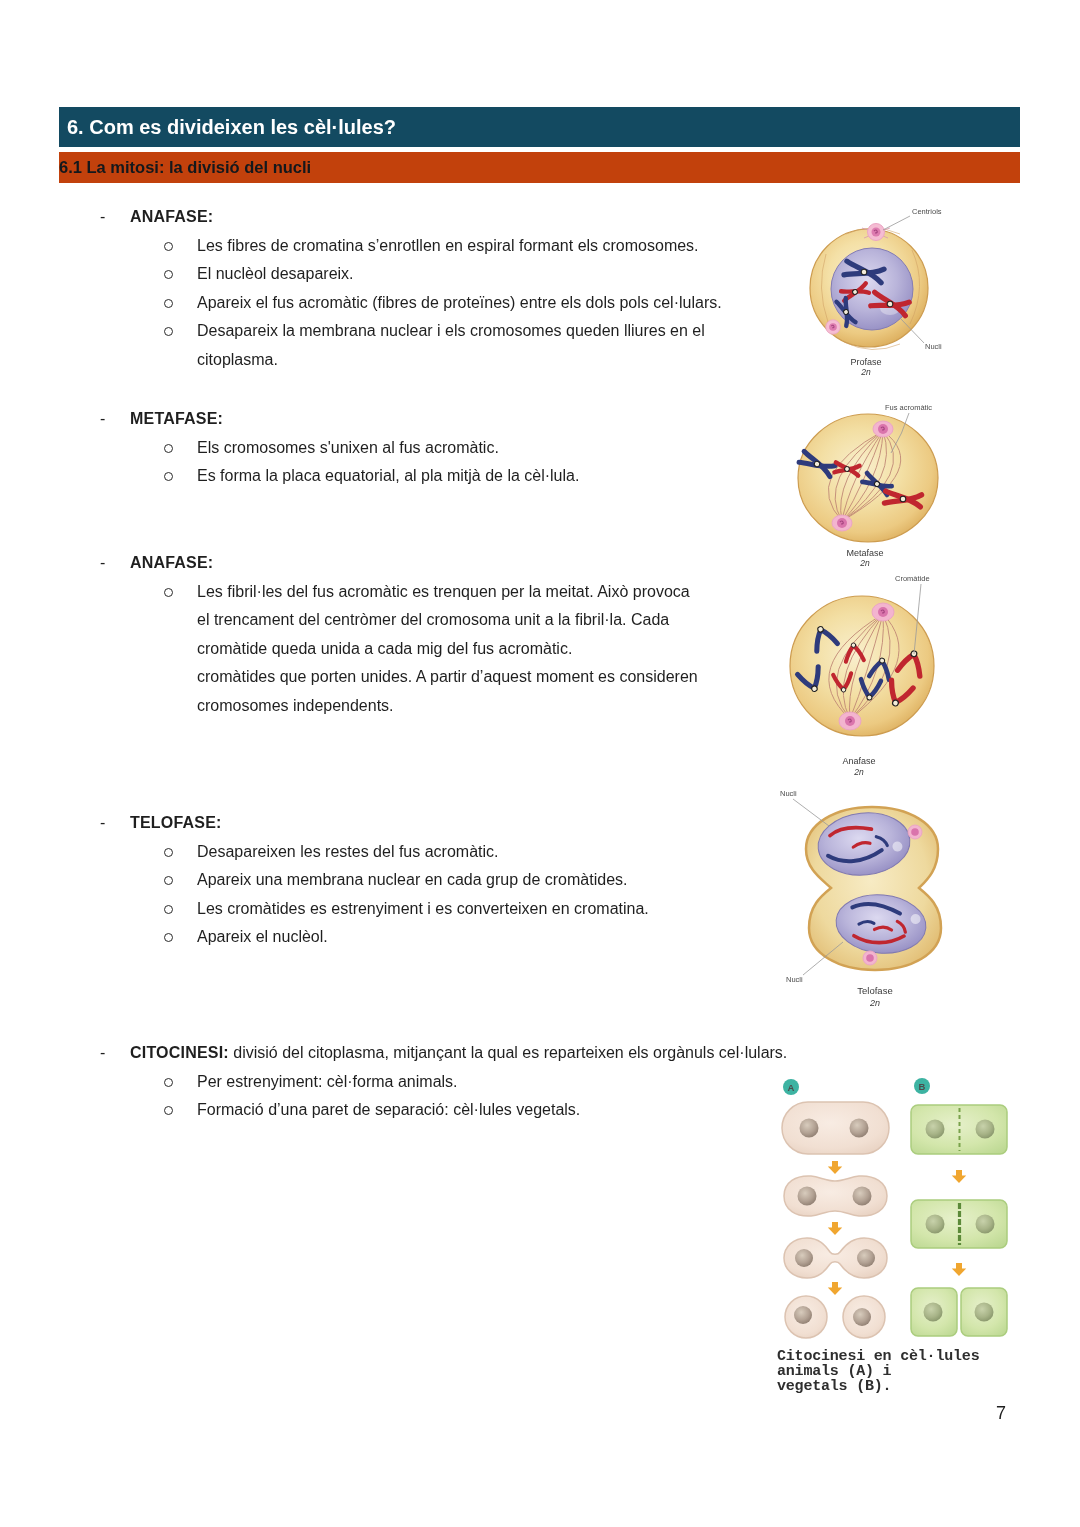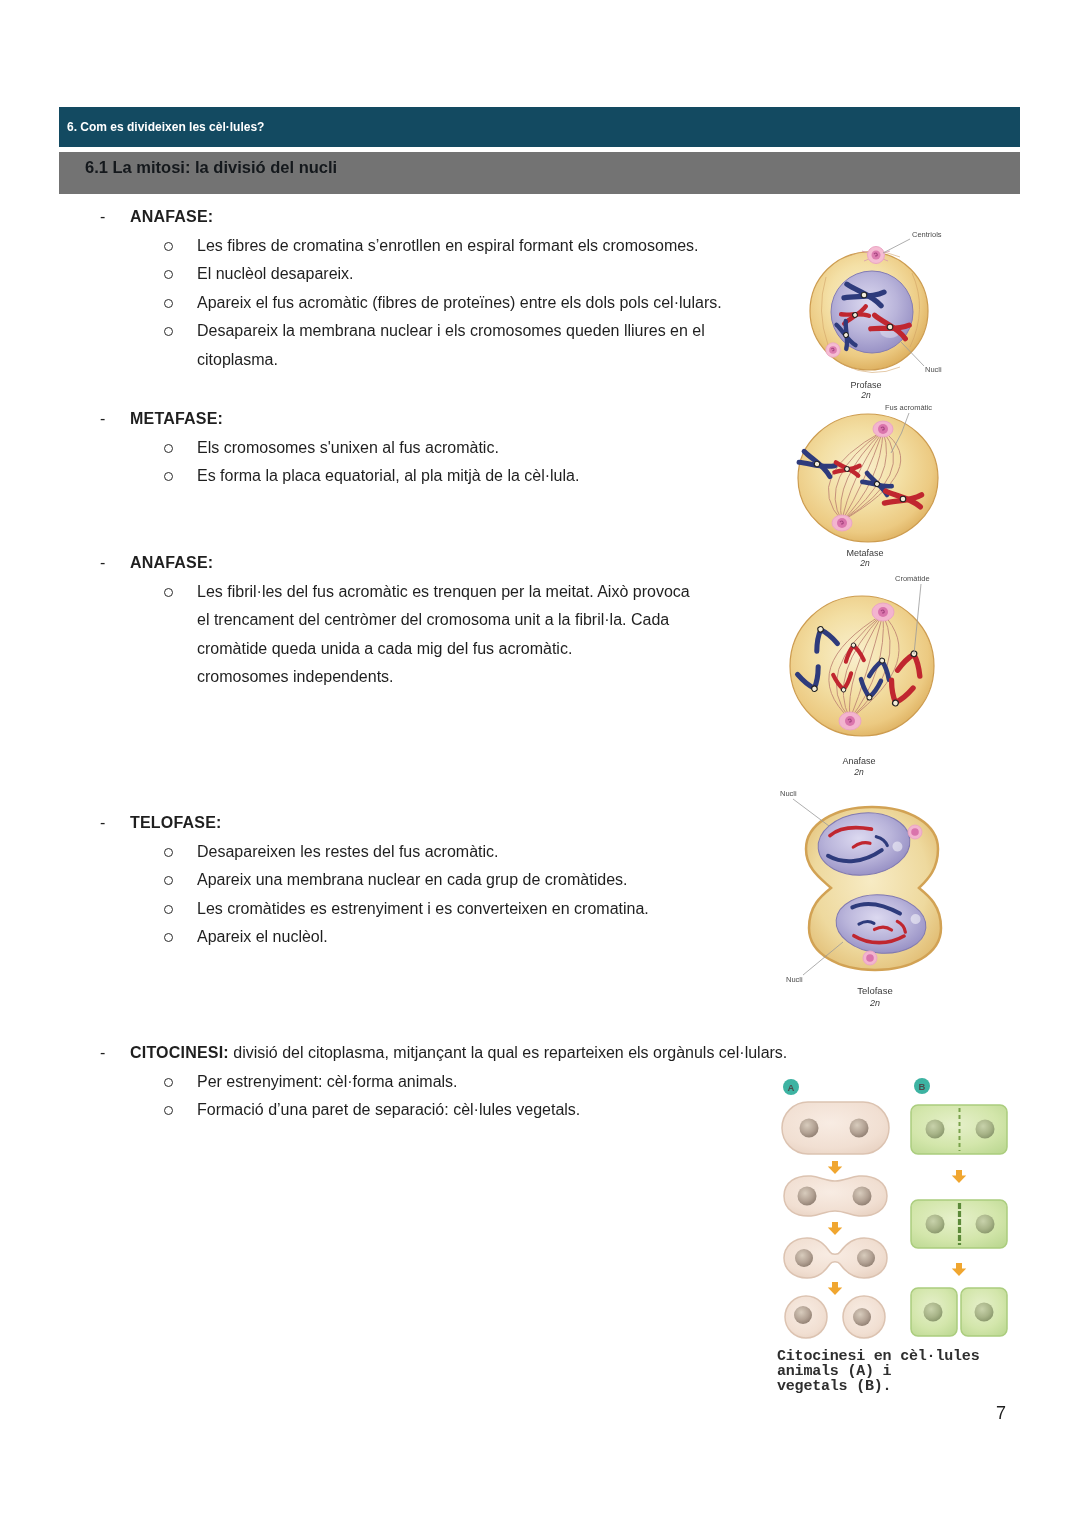--- a/index.html
+++ b/index.html
@@ -1,23 +1,23 @@
 <!DOCTYPE html>
 <html><head>
 <meta charset="utf-8">
 <style>
   html,body{margin:0;padding:0;background:#ffffff;}
   .page{position:relative;width:1080px;height:1527px;background:#ffffff;
         font-family:"Liberation Sans",sans-serif;overflow:hidden;}
   .bar-dark{position:absolute;left:59px;top:107px;width:961px;height:40px;
-        background:#134a61;color:#ffffff;font-weight:bold;font-size:12px;
+        background:#134a61;color:#ffffff;font-weight:bold;font-size:20px;
         line-height:40px;padding-left:8px;box-sizing:border-box;}
-  .bar-light{position:absolute;left:59px;top:152px;width:961px;height:42px;
-        background:#737373;color:#14181c;font-weight:bold;font-size:16.5px;
-        line-height:31px;padding-left:26px;box-sizing:border-box;}
+  .bar-light{position:absolute;left:59px;top:152px;width:961px;height:31px;
+        background:#c2410c;color:#14181c;font-weight:bold;font-size:16.5px;
+        line-height:31px;padding-left:0;box-sizing:border-box;}
   .section{position:absolute;left:0;width:920px;}
   .row{position:relative;height:28.6px;font-size:16px;line-height:28.6px;color:#1f1f1f;}
   .dash{position:absolute;left:100px;}
   .phase{position:absolute;left:130px;white-space:nowrap;}
   .phase b{font-weight:bold;letter-spacing:.2px;}
   .obullet{position:absolute;left:164px;top:10px;width:9px;height:9px;
         border:1.3px solid #2b2b2b;border-radius:50%;box-sizing:border-box;}
   .btext{position:absolute;left:197px;white-space:nowrap;}
   .fig{position:absolute;}
   .fig svg{display:block;}
@@ -88,20 +88,23 @@
           <span class="obullet"></span>
           <span class="btext">Les fibril·les del fus acromàtic es trenquen per la meitat. Això provoca</span>
         </div>
         <div class="row">
           <span class="btext">el trencament del centròmer del cromosoma unit a la fibril·la. Cada</span>
         </div>
         <div class="row">
           <span class="btext">cromàtide queda unida a cada mig del fus acromàtic.</span>
         </div>
         <div class="row">
+          <span class="btext">cromàtides que porten unides. A partir d’aquest moment es consideren</span>
+        </div>
+        <div class="row">
           <span class="btext">cromosomes independents.</span>
         </div>
       </div>
       <div class="section" style="top: 809px;">
         <div class="row">
           <span class="dash">-</span>
           <span class="phase"><b>TELOFASE:</b><span></span></span>
         </div>
         <div class="row">
           <span class="obullet"></span>
@@ -129,21 +132,21 @@
           <span class="obullet"></span>
           <span class="btext">Per estrenyiment: cèl·forma animals.</span>
         </div>
         <div class="row">
           <span class="obullet"></span>
           <span class="btext">Formació d’una paret de separació: cèl·lules vegetals.</span>
         </div>
       </div>
     </div>
 
-  <div class="fig" style="left:806px;top:219px;">
+  <div class="fig" style="left:806px;top:196px;">
     <svg width="150" height="182" viewBox="0 0 150 182">
       <defs>
         <radialGradient id="pcell" cx="45%" cy="40%" r="65%">
           <stop offset="0%" stop-color="#f9efcd"></stop>
             <stop offset="45%" stop-color="#f4e0a6"></stop>
           <stop offset="75%" stop-color="#ecca82"></stop>
             <stop offset="100%" stop-color="#d9a855"></stop>
         </radialGradient>
         <radialGradient id="pnuc" cx="45%" cy="40%" r="65%">
           <stop offset="0%" stop-color="#dcd9f0"></stop>

